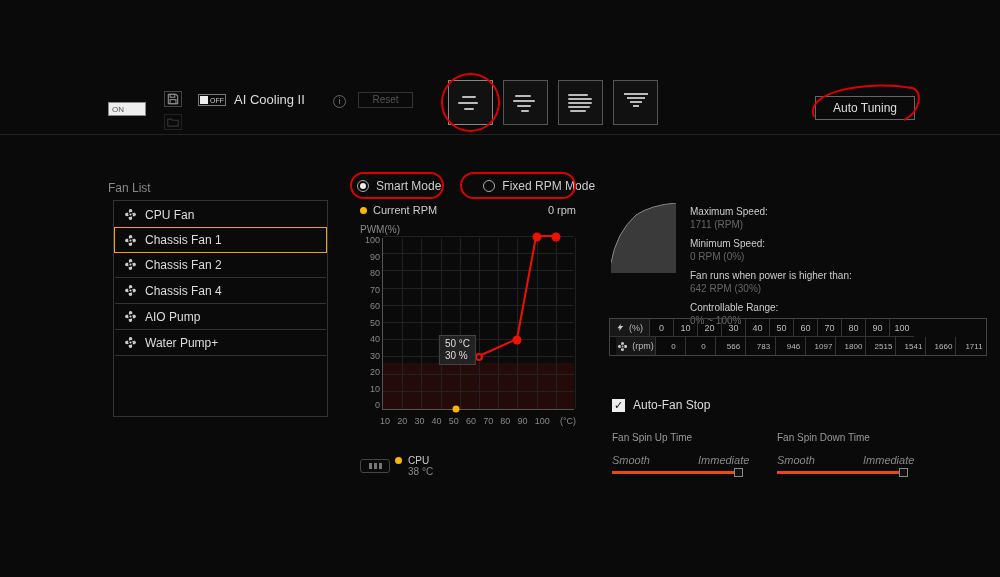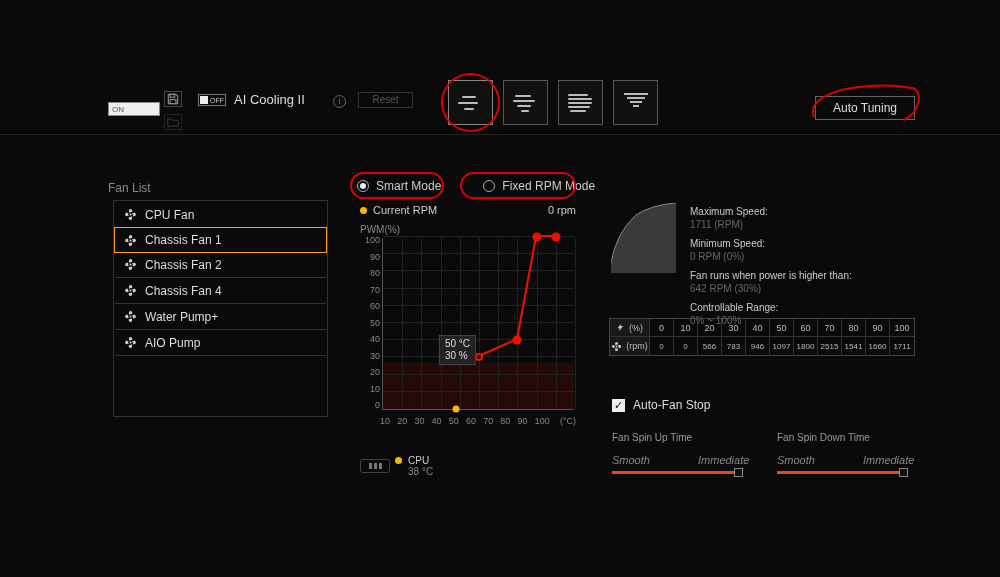--- a/index.html
+++ b/index.html
@@ -1,18 +1,18 @@
 <!DOCTYPE html>
 <html><head>
 <meta charset="utf-8">
 <style>
   html,body{margin:0;padding:0;background:#0a0a0a;color:#ccc;font-family:"Segoe UI",Arial,sans-serif;font-size:12px;width:1000px;height:577px;overflow:hidden;}
   *{box-sizing:border-box;}
   .topbar{position:absolute;top:85px;left:0;right:0;height:50px;border-bottom:1px solid #222;}
-  .on-toggle{position:absolute;left:108px;top:102px;width:52px;height:14px;background:#eee;border:1px solid #888;display:flex;align-items:center;}
+  .on-toggle{position:absolute;left:108px;top:102px;width:38px;height:14px;background:#eee;border:1px solid #888;display:flex;align-items:center;}
   .on-toggle span{font-size:8px;color:#555;margin-left:3px;}
   .io-icon{position:absolute;left:164px;width:18px;height:16px;display:flex;align-items:center;justify-content:center;color:#777;border:1px solid #444;}
   .io-icon.save{top:91px;}
   .io-icon.open{top:114px;color:#333;border-color:#222;}
   .off-pill{position:absolute;left:198px;top:94px;width:28px;height:12px;border:1px solid #777;font-size:7px;display:flex;align-items:center;}
   .off-pill .dot{width:8px;height:8px;background:#eee;margin:0 2px 0 1px;}
   .feature-label{position:absolute;left:234px;top:92px;font-size:13px;color:#ddd;}
   .info-icon{position:absolute;left:333px;top:95px;width:13px;height:13px;border:1px solid #666;border-radius:50%;font-size:9px;text-align:center;color:#777;line-height:11px;}
   .reset-btn{position:absolute;left:358px;top:92px;width:55px;height:16px;border:1px solid #333;color:#555;font-size:10px;text-align:center;line-height:14px;}
   
@@ -66,21 +66,21 @@
   
   .info{position:absolute;left:690px;top:205px;font-size:10px;line-height:1.3;color:#666;}
   .info b{color:#ccc;font-weight:normal;display:block;}
   .info .row{margin-bottom:6px;}
   
   .tbl{position:absolute;left:609px;top:318px;border:1px solid #444;font-size:9px;color:#bbb;}
   .tbl .tr{display:flex;}
   .tbl .tc{border-right:1px solid #333;border-bottom:1px solid #333;height:18px;display:flex;align-items:center;justify-content:center;}
   .tbl .hd{width:40px;background:#181818;gap:2px;}
   .tbl .c{width:24px;}
-  .tbl .tr:last-child .tc{border-bottom:none;}
+  .tbl .tr:last-child .tc{border-bottom:none;margin-left:6px;}
   .tbl .tc:last-child{border-right:none;}
   .tbl .tr:last-child .c{font-size:8px;}
   
   .afs{position:absolute;left:612px;top:398px;display:flex;align-items:center;gap:8px;font-size:12px;color:#ddd;}
   .chk{width:13px;height:13px;background:#eee;color:#111;display:flex;align-items:center;justify-content:center;font-size:11px;}
   .spinlbl{position:absolute;font-size:10px;color:#999;}
   .slider{position:absolute;height:3px;background:#e84a17;width:127px;}
   .slider .end{position:absolute;right:-4px;top:-3px;width:9px;height:9px;border:1px solid #888;background:#101010;}
   .sll{position:absolute;font-size:11px;color:#888;font-style:italic;}
 </style>
@@ -193,30 +193,30 @@
       </span>
       <span>Chassis Fan 4</span>
     </div>
     <div class="fanrow">
       <span class="fanicon">
         <svg width="13" height="13" viewBox="0 0 24 24" fill="#ccc">
           <circle cx="12" cy="12" r="2"></circle>
           <path d="M12 2c3 0 4 3 3 6-2-1-4 0-5 1C8 6 9 2 12 2zM22 12c0 3-3 4-6 3 1-2 0-4-1-5 3-2 7-1 7 2zM12 22c-3 0-4-3-3-6 2 1 4 0 5-1 2 3 1 7-2 7zM2 12c0-3 3-4 6-3-1 2 0 4 1 5-3 2-7 1-7-2z"></path>
         </svg>
       </span>
+      <span>AIO Pump</span>
+    </div>
+    <div class="fanrow">
+      <span class="fanicon">
+        <svg width="13" height="13" viewBox="0 0 24 24" fill="#ccc">
+          <circle cx="12" cy="12" r="2"></circle>
+          <path d="M12 2c3 0 4 3 3 6-2-1-4 0-5 1C8 6 9 2 12 2zM22 12c0 3-3 4-6 3 1-2 0-4-1-5 3-2 7-1 7 2zM12 22c-3 0-4-3-3-6 2 1 4 0 5-1 2 3 1 7-2 7zM2 12c0-3 3-4 6-3-1 2 0 4 1 5-3 2-7 1-7-2z"></path>
+        </svg>
+      </span>
       <span>Water Pump+</span>
-    </div>
-    <div class="fanrow">
-      <span class="fanicon">
-        <svg width="13" height="13" viewBox="0 0 24 24" fill="#ccc">
-          <circle cx="12" cy="12" r="2"></circle>
-          <path d="M12 2c3 0 4 3 3 6-2-1-4 0-5 1C8 6 9 2 12 2zM22 12c0 3-3 4-6 3 1-2 0-4-1-5 3-2 7-1 7 2zM12 22c-3 0-4-3-3-6 2 1 4 0 5-1 2 3 1 7-2 7zM2 12c0-3 3-4 6-3-1 2 0 4 1 5-3 2-7 1-7-2z"></path>
-        </svg>
-      </span>
-      <span>AIO Pump</span>
     </div>
   </div>
 
 <div class="modes">
   <div class="radio sel">
       <span class="r"></span>
       <span>Smart Mode</span>
     </div>
   <div class="radio">
       <span class="r"></span>

